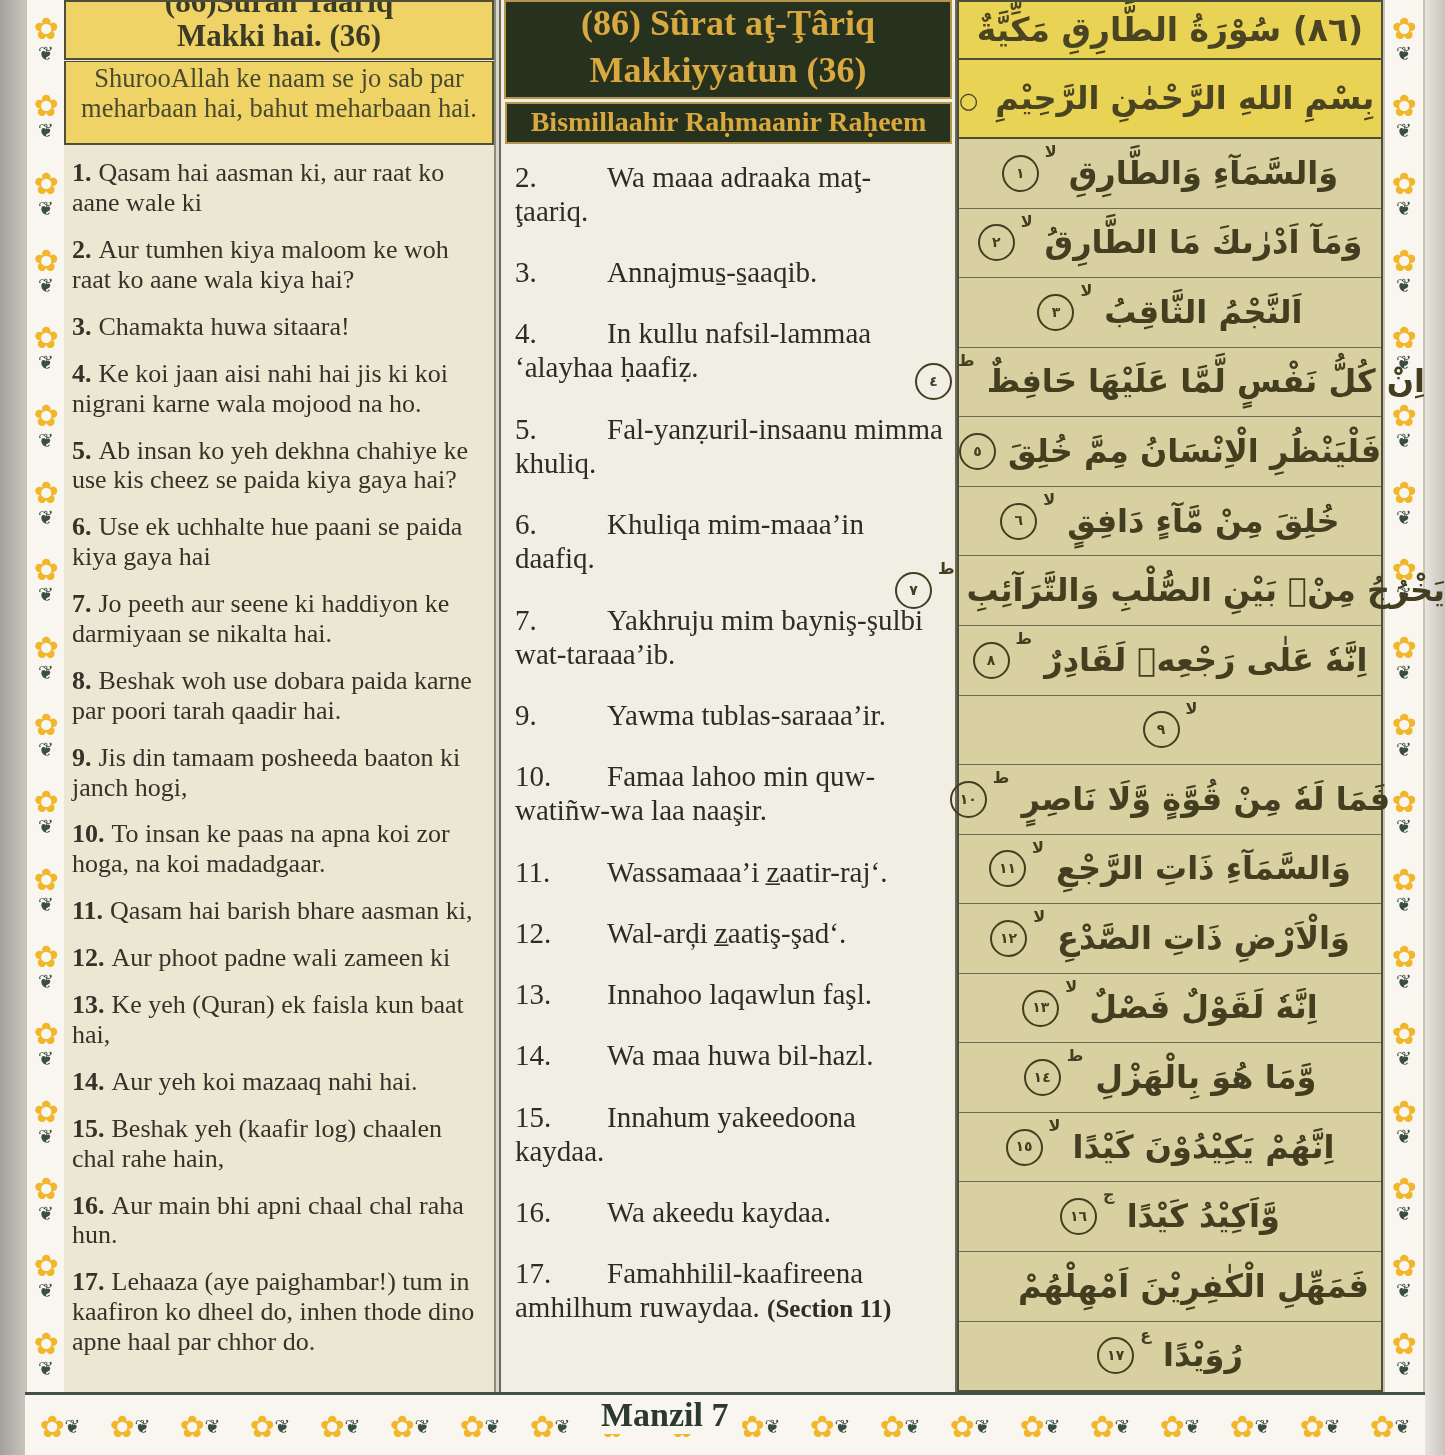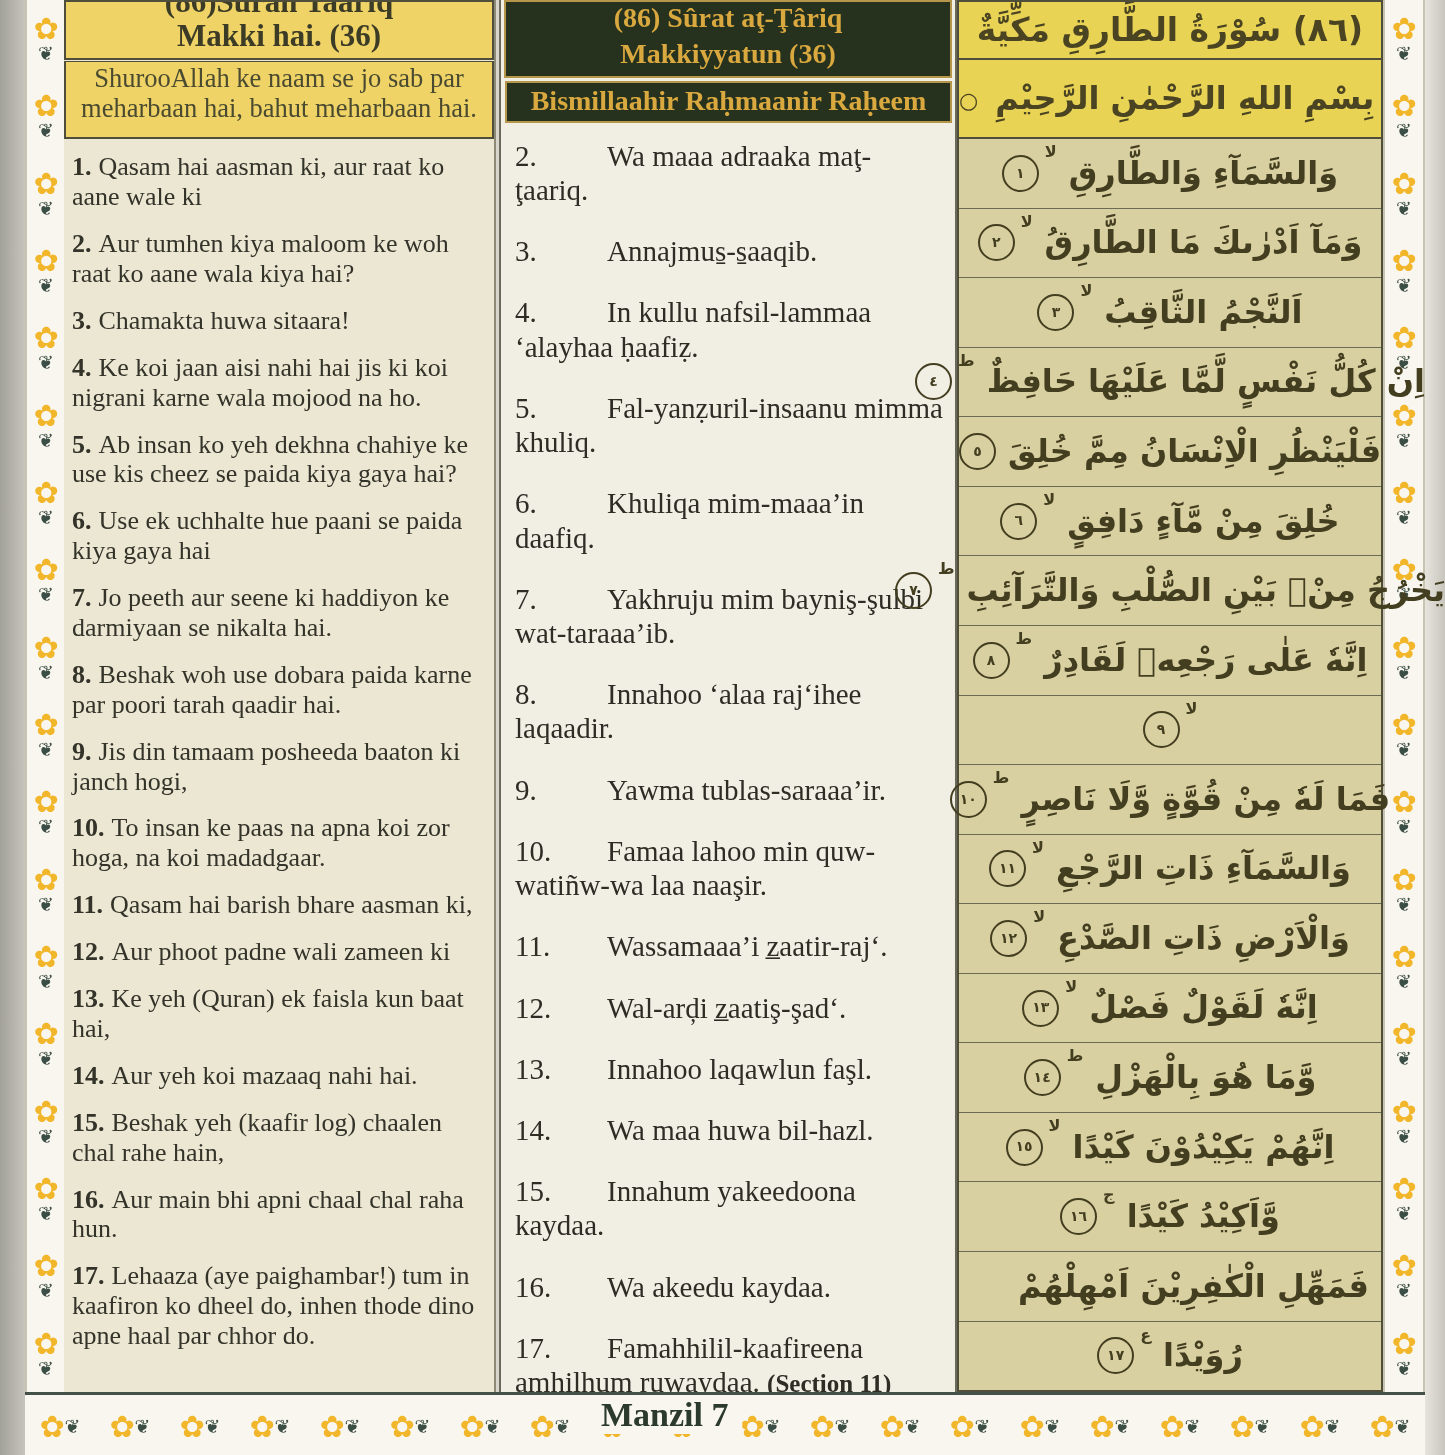--- a/index.html
+++ b/index.html
@@ -26,29 +26,29 @@
   .manzil{position:absolute;left:46%;top:1396px;transform:translateX(-50%);
           font-weight:bold;font-size:34px;color:#2c3a2e;background:#f8f6ee;
           padding:0 14px;z-index:3;}
   
   .col-left{position:absolute;left:64px;top:0;width:432px;height:1392px;background:#ece7d2;
             border-right:2px solid #8d8a76;box-sizing:border-box;}
   .lc-title{background:#efd367;border:2px solid #4f4e3a;height:56px;overflow:hidden;
             text-align:center;font-weight:bold;font-size:31px;color:#3c3c26;line-height:1.1;}
   .lc-title .l1{margin-top:-17px;}
   .lc-bis{background:#efd367;border:2px solid #4f4e3a;border-top:1px solid #4f4e3a;margin-top:1px;
-          text-align:center;font-size:26.5px;color:#4a4a30;line-height:1.12;padding:2px 2px 14px 2px;}
+          text-align:center;font-size:26.5px;color:#4a4a30;line-height:1.12;padding:2px 2px 20px 2px;}
   .lc-verses{padding:13px 8px 0 8px;font-size:26px;color:#33332a;line-height:1.15;}
   .lv{margin-bottom:17px;}
   .lv .vn{font-weight:bold;margin-right:7px;}
   
   .col-mid{position:absolute;left:499px;top:0;width:458px;height:1392px;background:#f1eee4;
            border-left:2px solid #6a695a;border-right:2px solid #6a695a;box-sizing:border-box;}
   .mc-head{margin:0 3px;background:#27321e;border:2px solid #b6964a;color:#d9a83f;
-           text-align:center;font-weight:bold;font-size:28px;line-height:1.3;overflow:hidden;padding-bottom:3px;}
+           text-align:center;font-weight:bold;font-size:36px;line-height:1.3;overflow:hidden;padding-bottom:3px;}
   .mc-head .l1{margin-top:-2px;}
   .mc-bis{margin:3px 3px 0 4px;background:#27321e;border:2px solid #b6964a;color:#d9a83f;
           text-align:center;font-weight:bold;font-size:28px;padding:2px 0 4px 0;}
   .mc-verses{padding:16px 12px 0 14px;font-size:29px;color:#2d2d26;line-height:1.18;}
   .tv{margin-bottom:27px;}
   .tv .tn{display:inline-block;width:92px;}
   .tv .sec{font-weight:bold;font-size:25px;white-space:nowrap;}
   
   .col-ar{position:absolute;left:957px;top:0;width:426px;height:1392px;background:#d9d0a2;
           border:2px solid #4f4e3a;box-sizing:border-box;display:flex;flex-direction:column;
@@ -307,23 +307,20 @@
         <div class="tv">
     <span class="tn">5.</span><span class="vt">Fal-yanẓuril-insaanu mimma khuliq.</span>
   </div>
         <div class="tv">
     <span class="tn">6.</span><span class="vt">Khuliqa mim-maaa’in daafiq.</span>
   </div>
         <div class="tv">
     <span class="tn">7.</span><span class="vt">Yakhruju mim bayniş-şulbi wat-taraaa’ib.</span>
   </div>
         <div class="tv">
-    <span class="tn">8.</span><span class="vt">Innahoo ‘alaa raj‘ihee laqaadir.</span>
-  </div>
-        <div class="tv">
     <span class="tn">9.</span><span class="vt">Yawma tublas-saraaa’ir.</span>
   </div>
         <div class="tv">
     <span class="tn">10.</span><span class="vt">Famaa lahoo min quw-watiñw-wa laa naaşir.</span>
   </div>
         <div class="tv">
     <span class="tn">11.</span><span class="vt">Wassamaaa’i z̲aatir-raj‘.</span>
   </div>
         <div class="tv">
     <span class="tn">12.</span><span class="vt">Wal-arḑi z̲aatiş-şad‘.</span>

